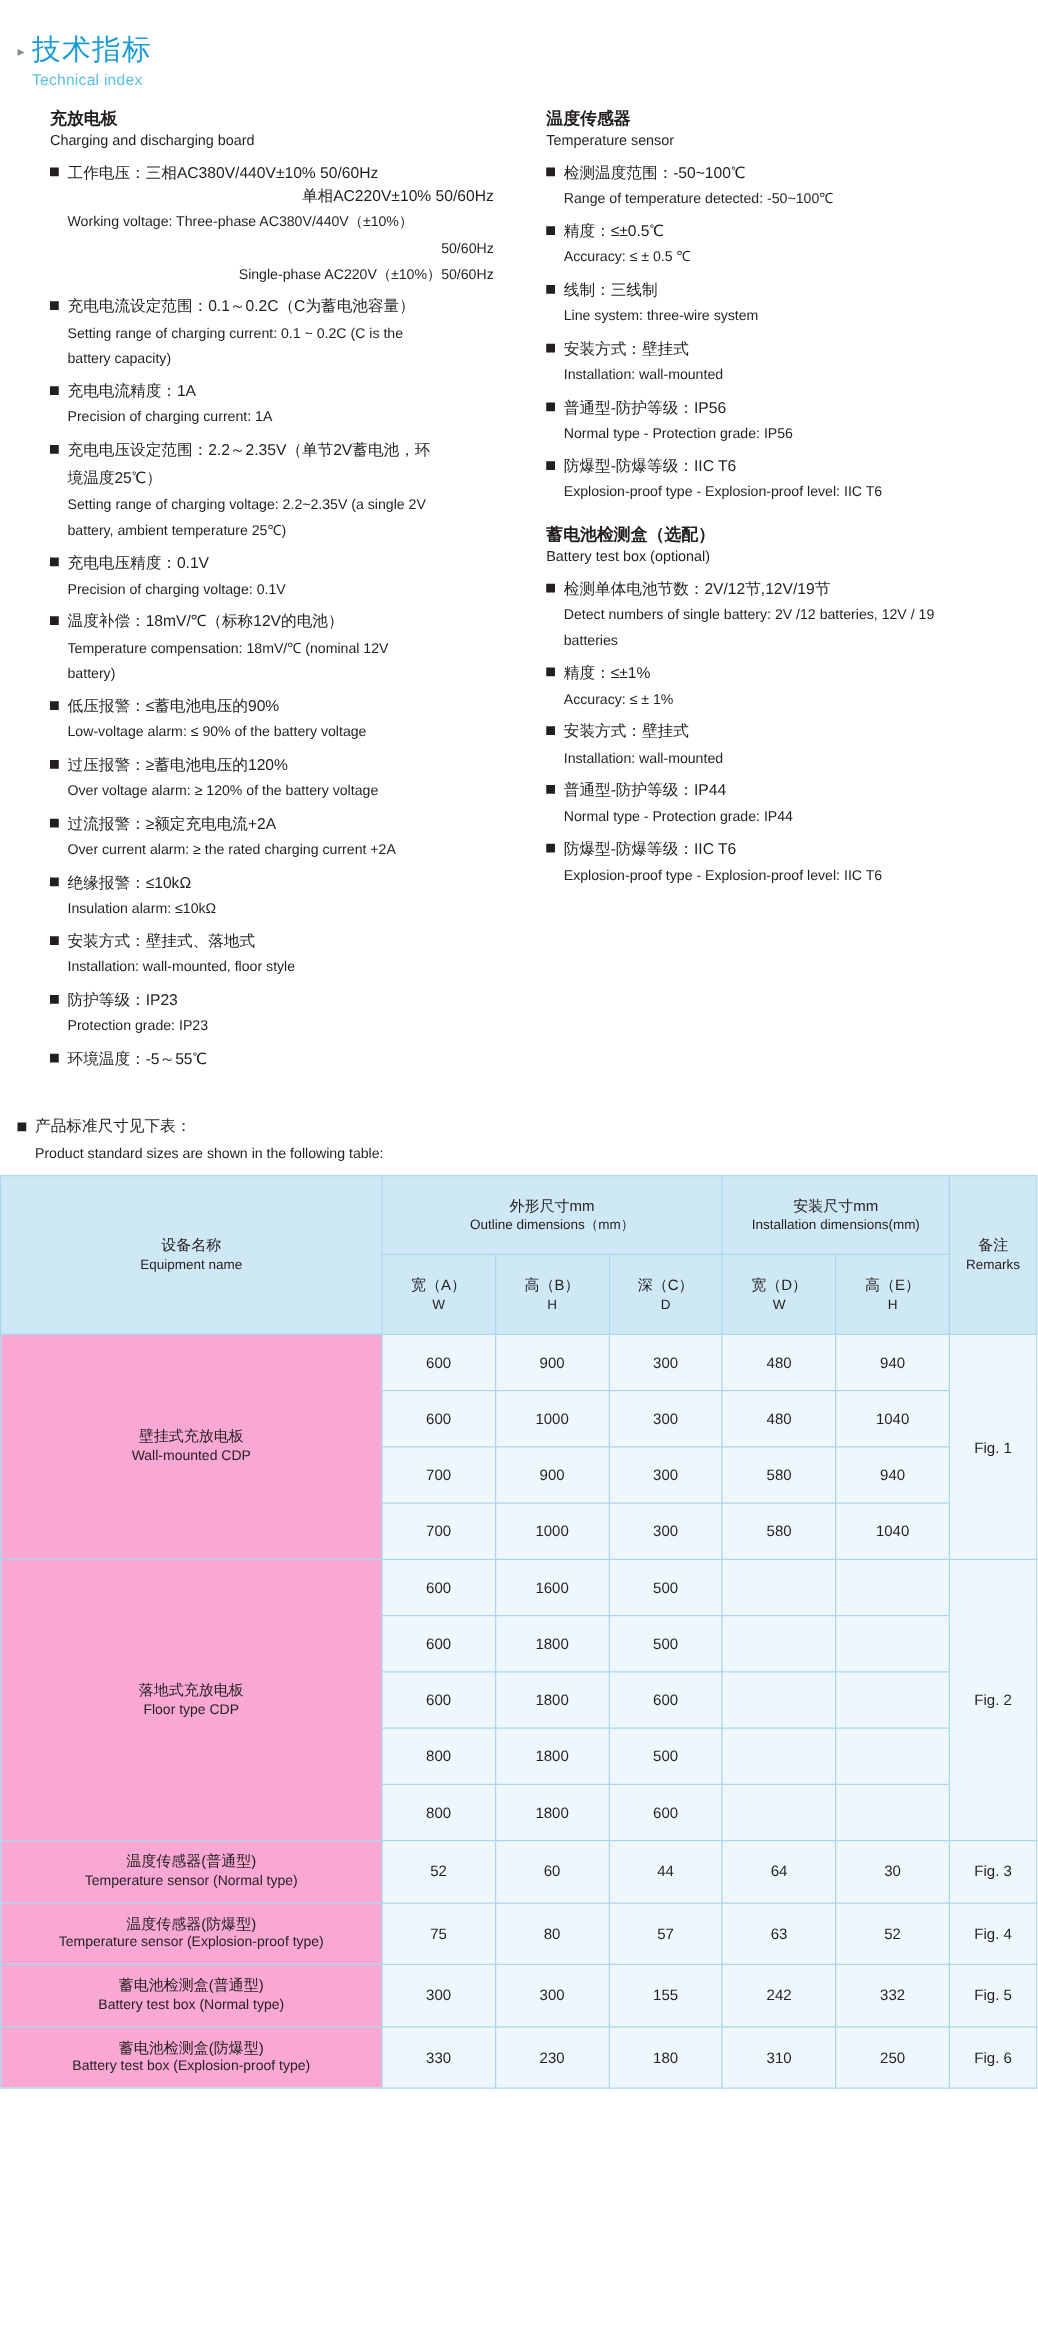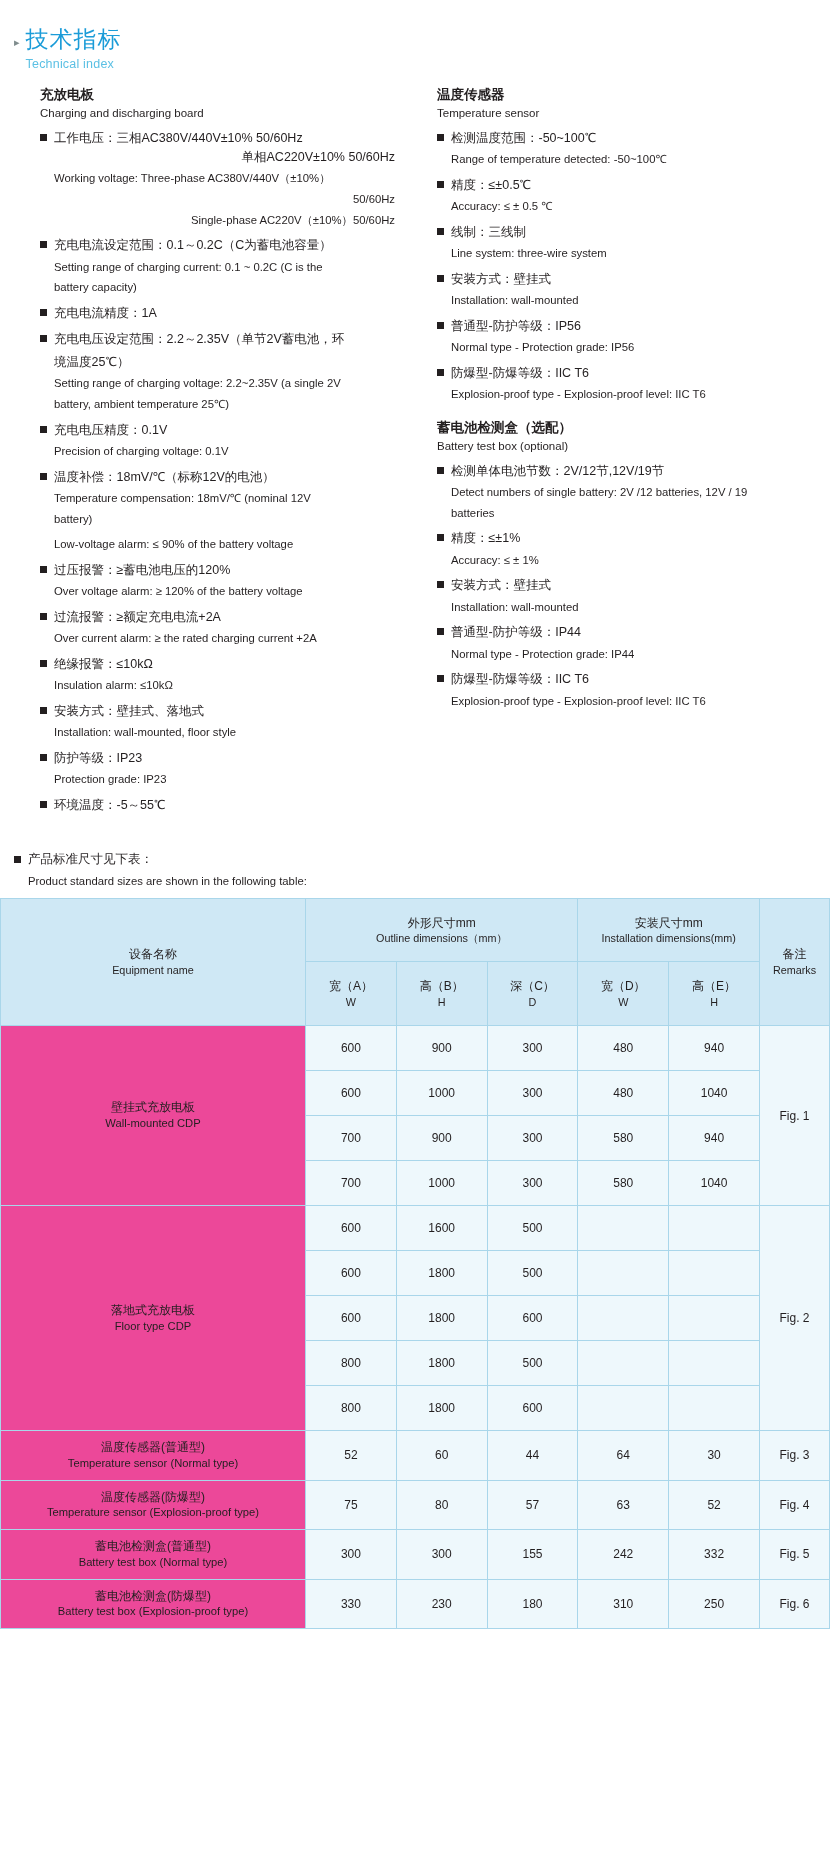--- a/index.html
+++ b/index.html
@@ -139,21 +139,21 @@
   }
   table.sizes thead th {
     background: #cfe8f5;
     font-weight: normal;
     padding: 16px 2px;
     line-height: 1.35;
   }
   thead th .cn { font-size: 12px; display: block; }
   thead th .en { font-size: 10.8px; display: block; }
   td.namecell {
-    background: #ec4899;
+    background: #f9a8d4;
     padding: 8px 4px;
     line-height: 1.4;
   }
   td.namecell .cn { font-size: 12px; display: block; }
   td.namecell .en { font-size: 11.2px; display: block; }
   td.val {
     background: #eef8fc;
     height: 42px;
     font-size: 12px;
   }
@@ -206,20 +206,21 @@
           </div>
           <div class="en-txt">Setting range of charging current: 0.1 ~ 0.2C (C is the</div>
           <div class="en-txt">battery capacity)</div>
         </li>
 
         <li>
           <div class="bullet-line">
             <span class="sq"></span>
             <span class="cn-txt">充电电流精度：1A</span>
           </div>
+          <div class="en-txt">Precision of charging current: 1A</div>
         </li>
 
         <li>
           <div class="bullet-line">
             <span class="sq"></span>
             <span class="cn-txt">充电电压设定范围：2.2～2.35V（单节2V蓄电池，环</span>
           </div>
           <div class="cn-txt en-txt" style="font-size:12.5px">境温度25℃）</div>
           <div class="en-txt">Setting range of charging voltage: 2.2~2.35V (a single 2V</div>
           <div class="en-txt">battery, ambient temperature 25℃)</div>
@@ -236,20 +237,24 @@
         <li>
           <div class="bullet-line">
             <span class="sq"></span>
             <span class="cn-txt">温度补偿：18mV/℃（标称12V的电池）</span>
           </div>
           <div class="en-txt">Temperature  compensation:   18mV/℃   (nominal  12V</div>
           <div class="en-txt">battery)</div>
         </li>
 
         <li>
+          <div class="bullet-line">
+            <span class="sq"></span>
+            <span class="cn-txt">低压报警：≤蓄电池电压的90%</span>
+          </div>
           <div class="en-txt">Low-voltage alarm: ≤ 90% of the battery voltage</div>
         </li>
 
         <li>
           <div class="bullet-line">
             <span class="sq"></span>
             <span class="cn-txt">过压报警：≥蓄电池电压的120%</span>
           </div>
           <div class="en-txt">Over voltage alarm: ≥ 120% of the battery voltage</div>
         </li>

